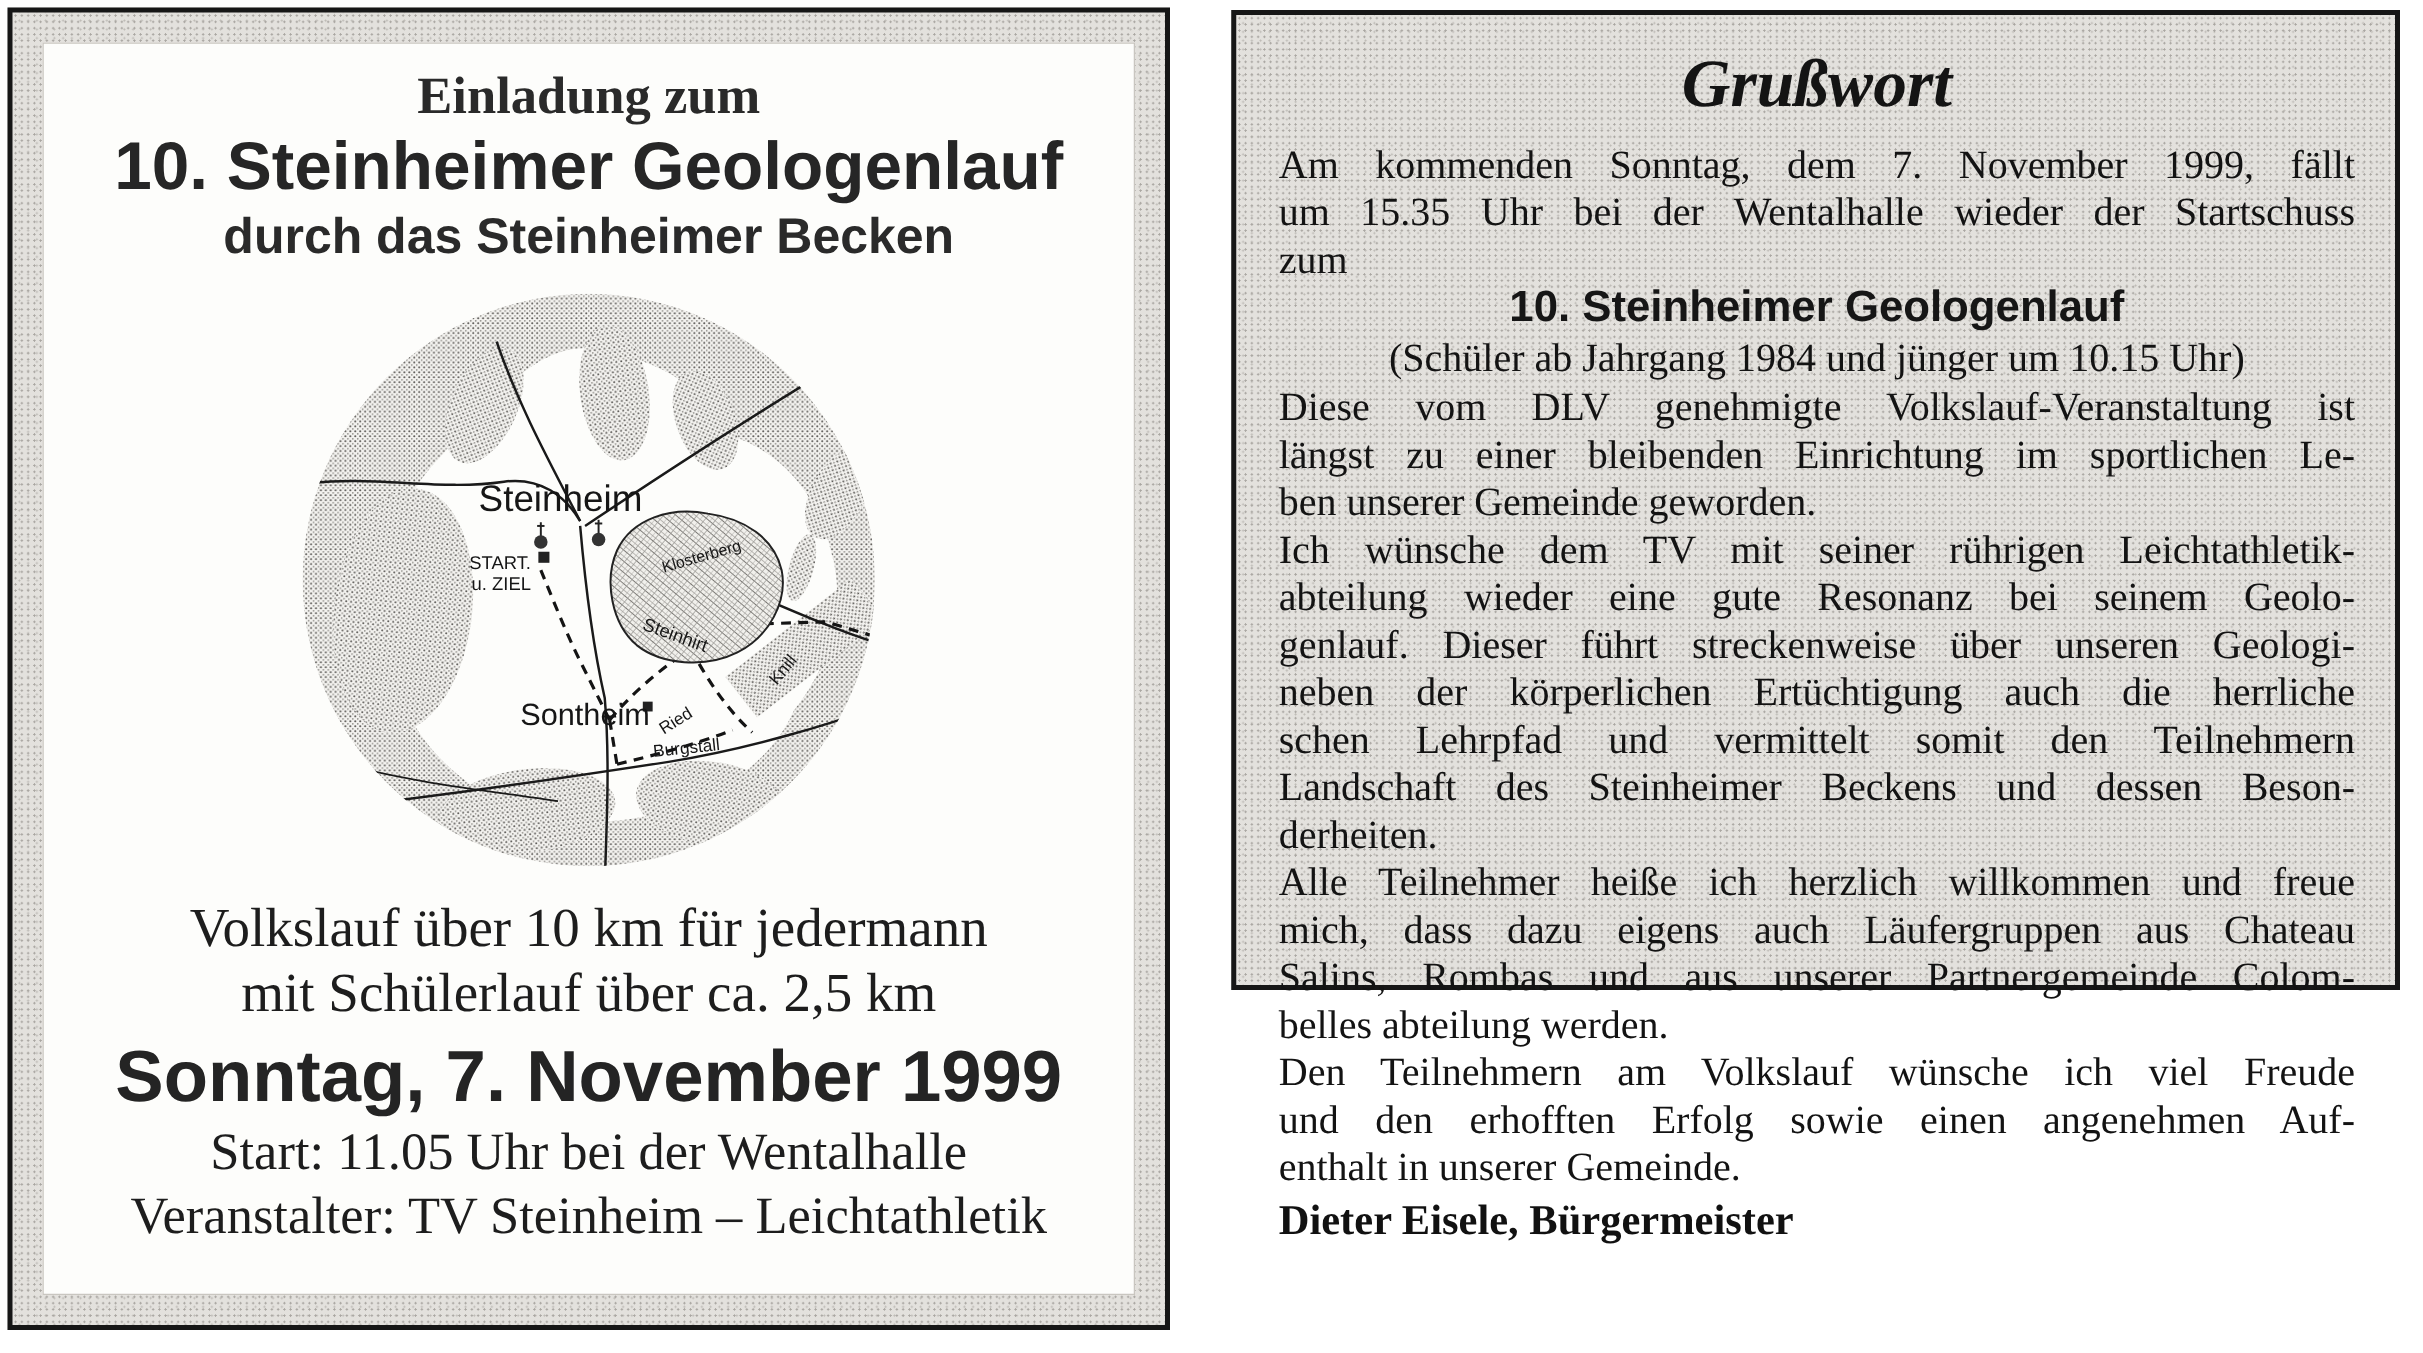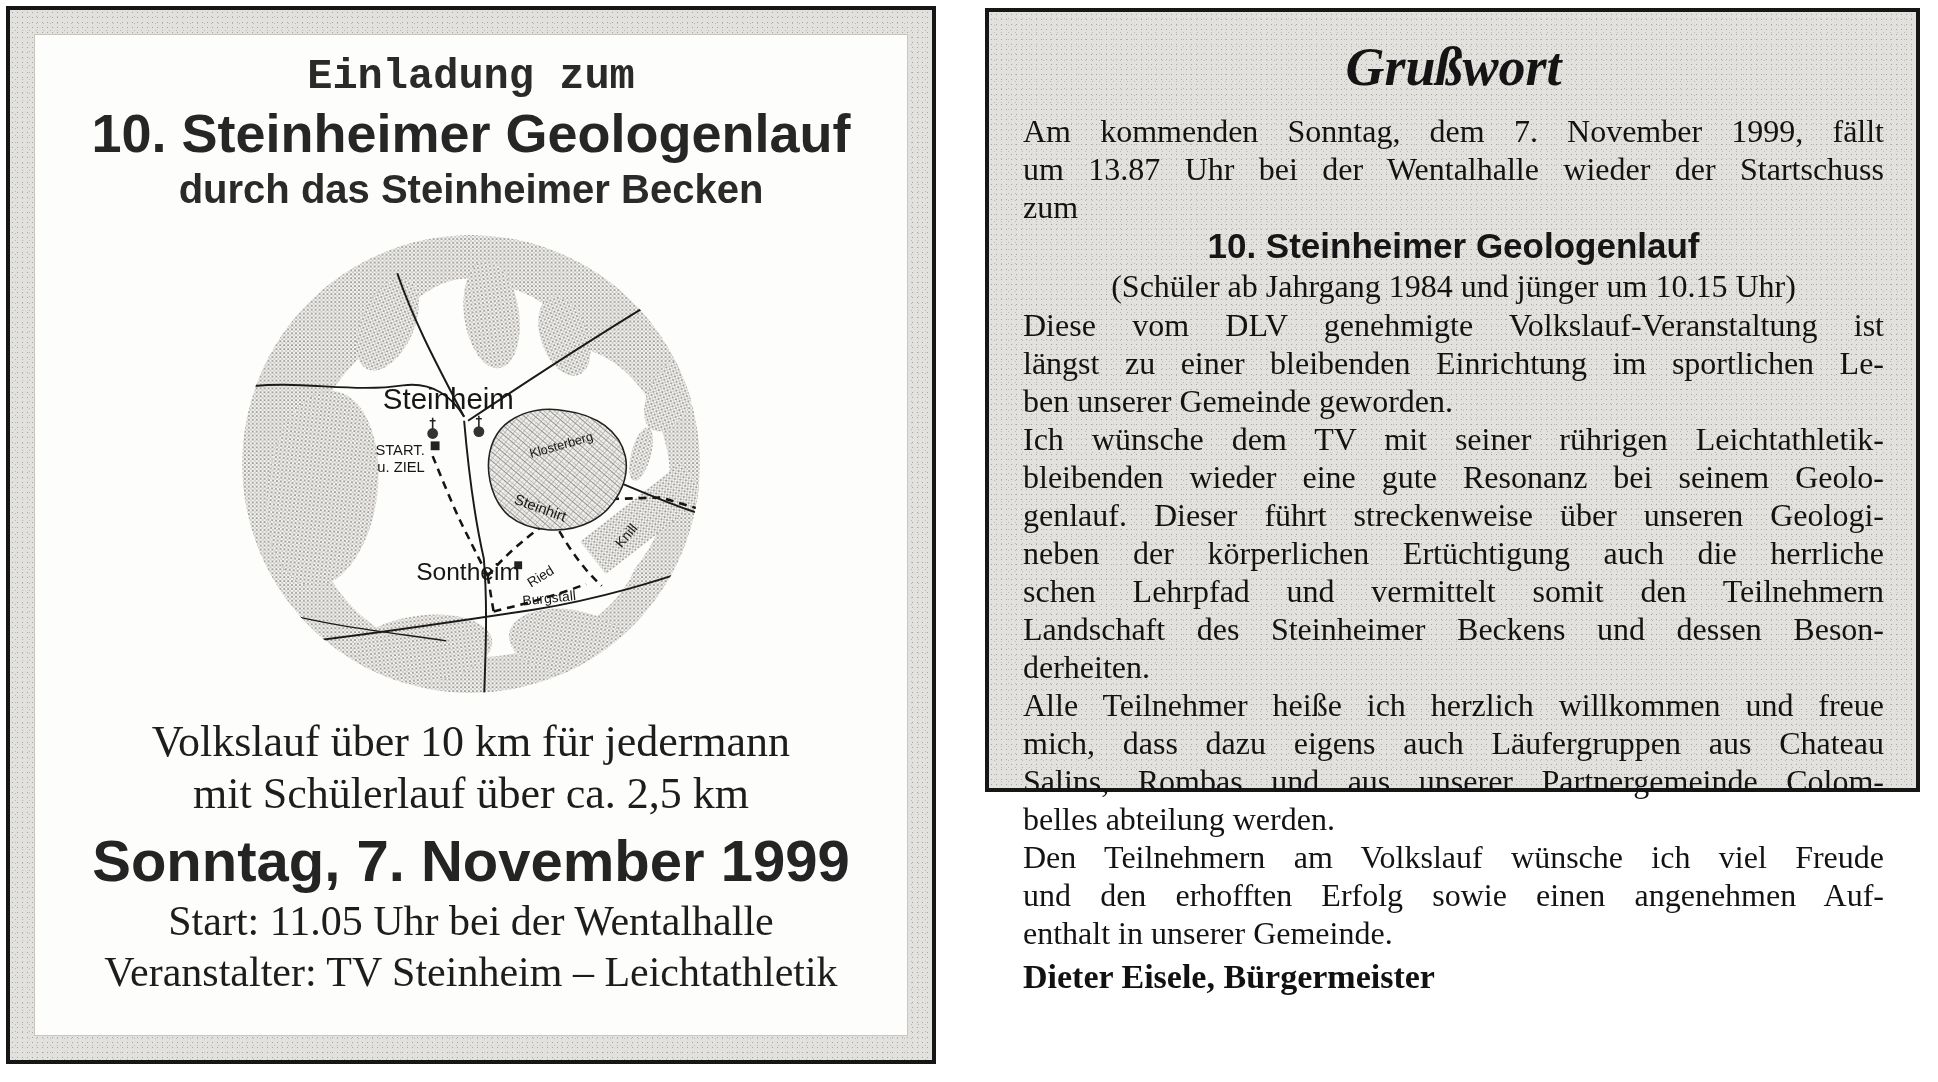--- a/index.html
+++ b/index.html
@@ -20,21 +20,21 @@
   .panel-right { left:985px; top:8px; width:935px; height:784px; padding:24px 32px 20px 34px; }
 
   .inner-sheet {
     position:absolute; inset:24px;
     background:#fdfdfb;
     border:1px solid #c9c6c0;
     display:flex; flex-direction:column; align-items:center;
     padding-top:18px;
   }
 
-  .h-small { font-family:Liberation Mono, monospace; font-weight:700; font-size:42px; line-height:1.15; color:#2a2a2a; }
+  .h-small { font-family:Liberation Serif, serif; font-weight:700; font-size:42px; line-height:1.15; color:#2a2a2a; }
   .h-main  { font-family:"Liberation Sans", sans-serif; font-weight:700; font-size:54px; line-height:1.2; color:#262626; white-space:nowrap; }
   .h-sub   { font-family:"Liberation Sans", sans-serif; font-weight:700; font-size:40px; line-height:1.15; color:#2a2a2a;text-align:right; }
 
   .map-wrap { margin-top:6px; margin-bottom:2px; }
   svg text { font-family:"Liberation Sans", sans-serif; fill:#161616; }
 
   .info-line { font-size:44px; line-height:1.18; color:#1d1d1d; }
   .date-line { font-family:"Liberation Sans", sans-serif; font-weight:700; font-size:58px; line-height:1.2; color:#242424; margin-top:6px; white-space:nowrap; }
   .detail-line { font-size:42px; line-height:1.22; color:#1d1d1d; }
 
@@ -145,33 +145,33 @@
       <div class="detail-line">Start: 11.05 Uhr bei der Wentalhalle</div>
       <div class="detail-line">Veranstalter: TV Steinheim – Leichtathletik</div>
     </div>
   </section>
 
   <section class="panel panel-right">
     <div class="gw-title">Grußwort</div>
 
     <div class="body-block">
         <div class="jl">Am kommenden Sonntag, dem 7. November 1999, fällt</div>
-        <div class="jl">um 13.87 Uhr bei der Wentalhalle wieder der Startschuss</div>
+        <div class="jl">um 15.35 Uhr bei der Wentalhalle wieder der Startschuss</div>
         <div class="jl last">zum</div>
       </div>
     <div class="ev-head">10. Steinheimer Geologenlauf</div>
     <div class="ev-sub">(Schüler ab Jahrgang 1984 und jünger um 10.15 Uhr)</div>
     <div class="body-block">
         <div class="jl">Diese vom DLV genehmigte Volkslauf-Veranstaltung ist</div>
         <div class="jl">längst zu einer bleibenden Einrichtung im sportlichen Le-</div>
         <div class="jl last">ben unserer Gemeinde geworden.</div>
       </div>
     <div class="body-block">
         <div class="jl">Ich wünsche dem TV mit seiner rührigen Leichtathletik-</div>
-        <div class="jl">bleibenden wieder eine gute Resonanz bei seinem Geolo-</div>
+        <div class="jl">abteilung wieder eine gute Resonanz bei seinem Geolo-</div>
         <div class="jl">genlauf. Dieser führt streckenweise über unseren Geologi-</div>
         <div class="jl">neben der körperlichen Ertüchtigung auch die herrliche</div>
         <div class="jl">schen Lehrpfad und vermittelt somit den Teilnehmern</div>
         <div class="jl">Landschaft des Steinheimer Beckens und dessen Beson-</div>
         <div class="jl last">derheiten.</div>
       </div>
     <div class="body-block">
         <div class="jl">Alle Teilnehmer heiße ich herzlich willkommen und freue</div>
         <div class="jl">mich, dass dazu eigens auch Läufergruppen aus Chateau</div>
         <div class="jl">Salins, Rombas und aus unserer Partnergemeinde Colom-</div>

